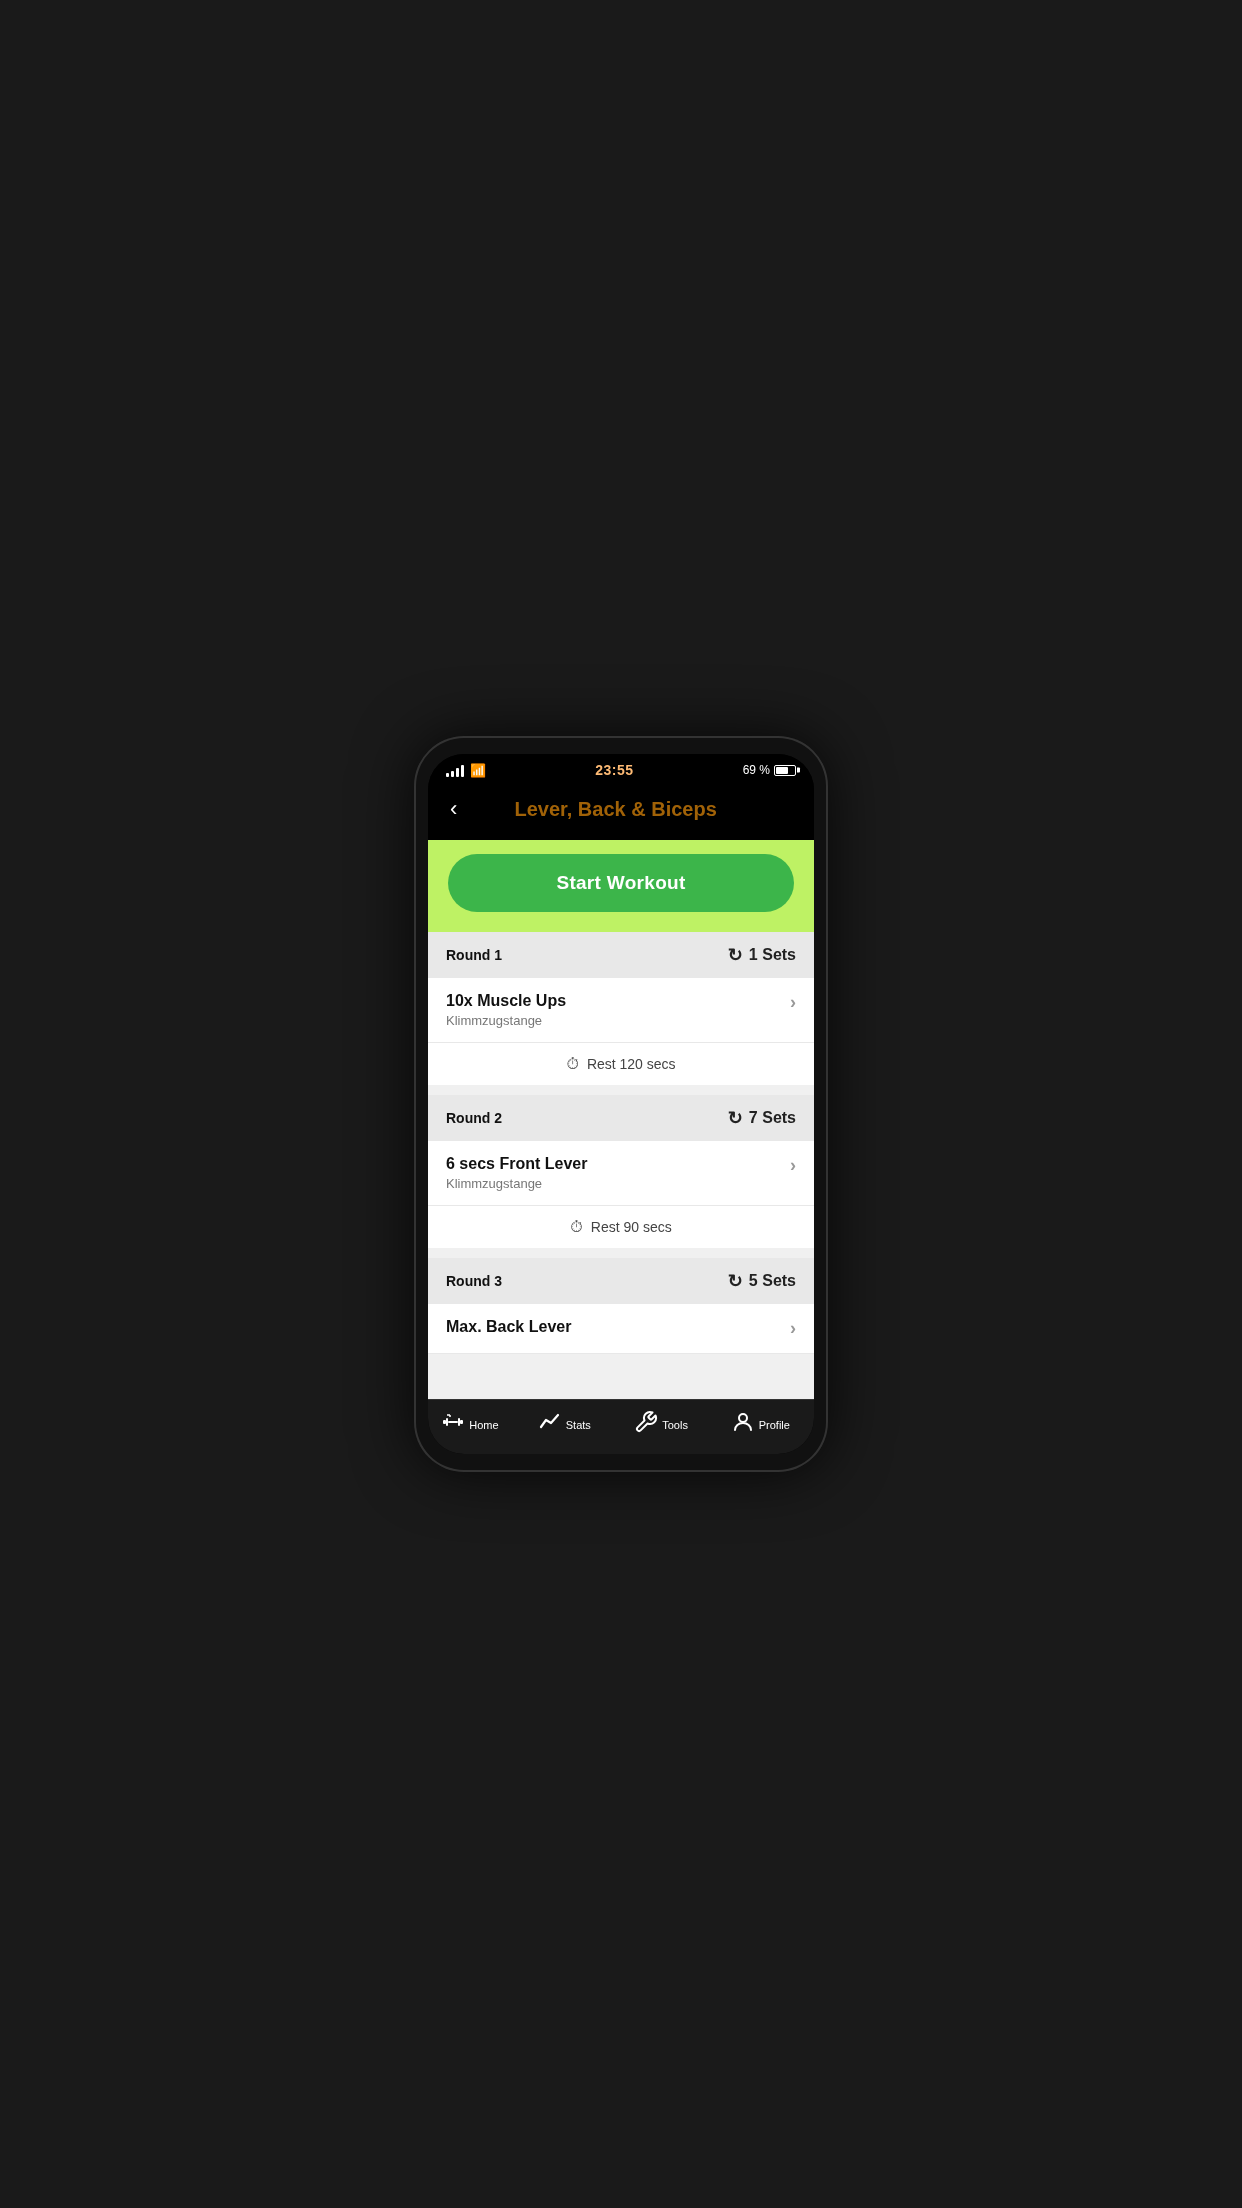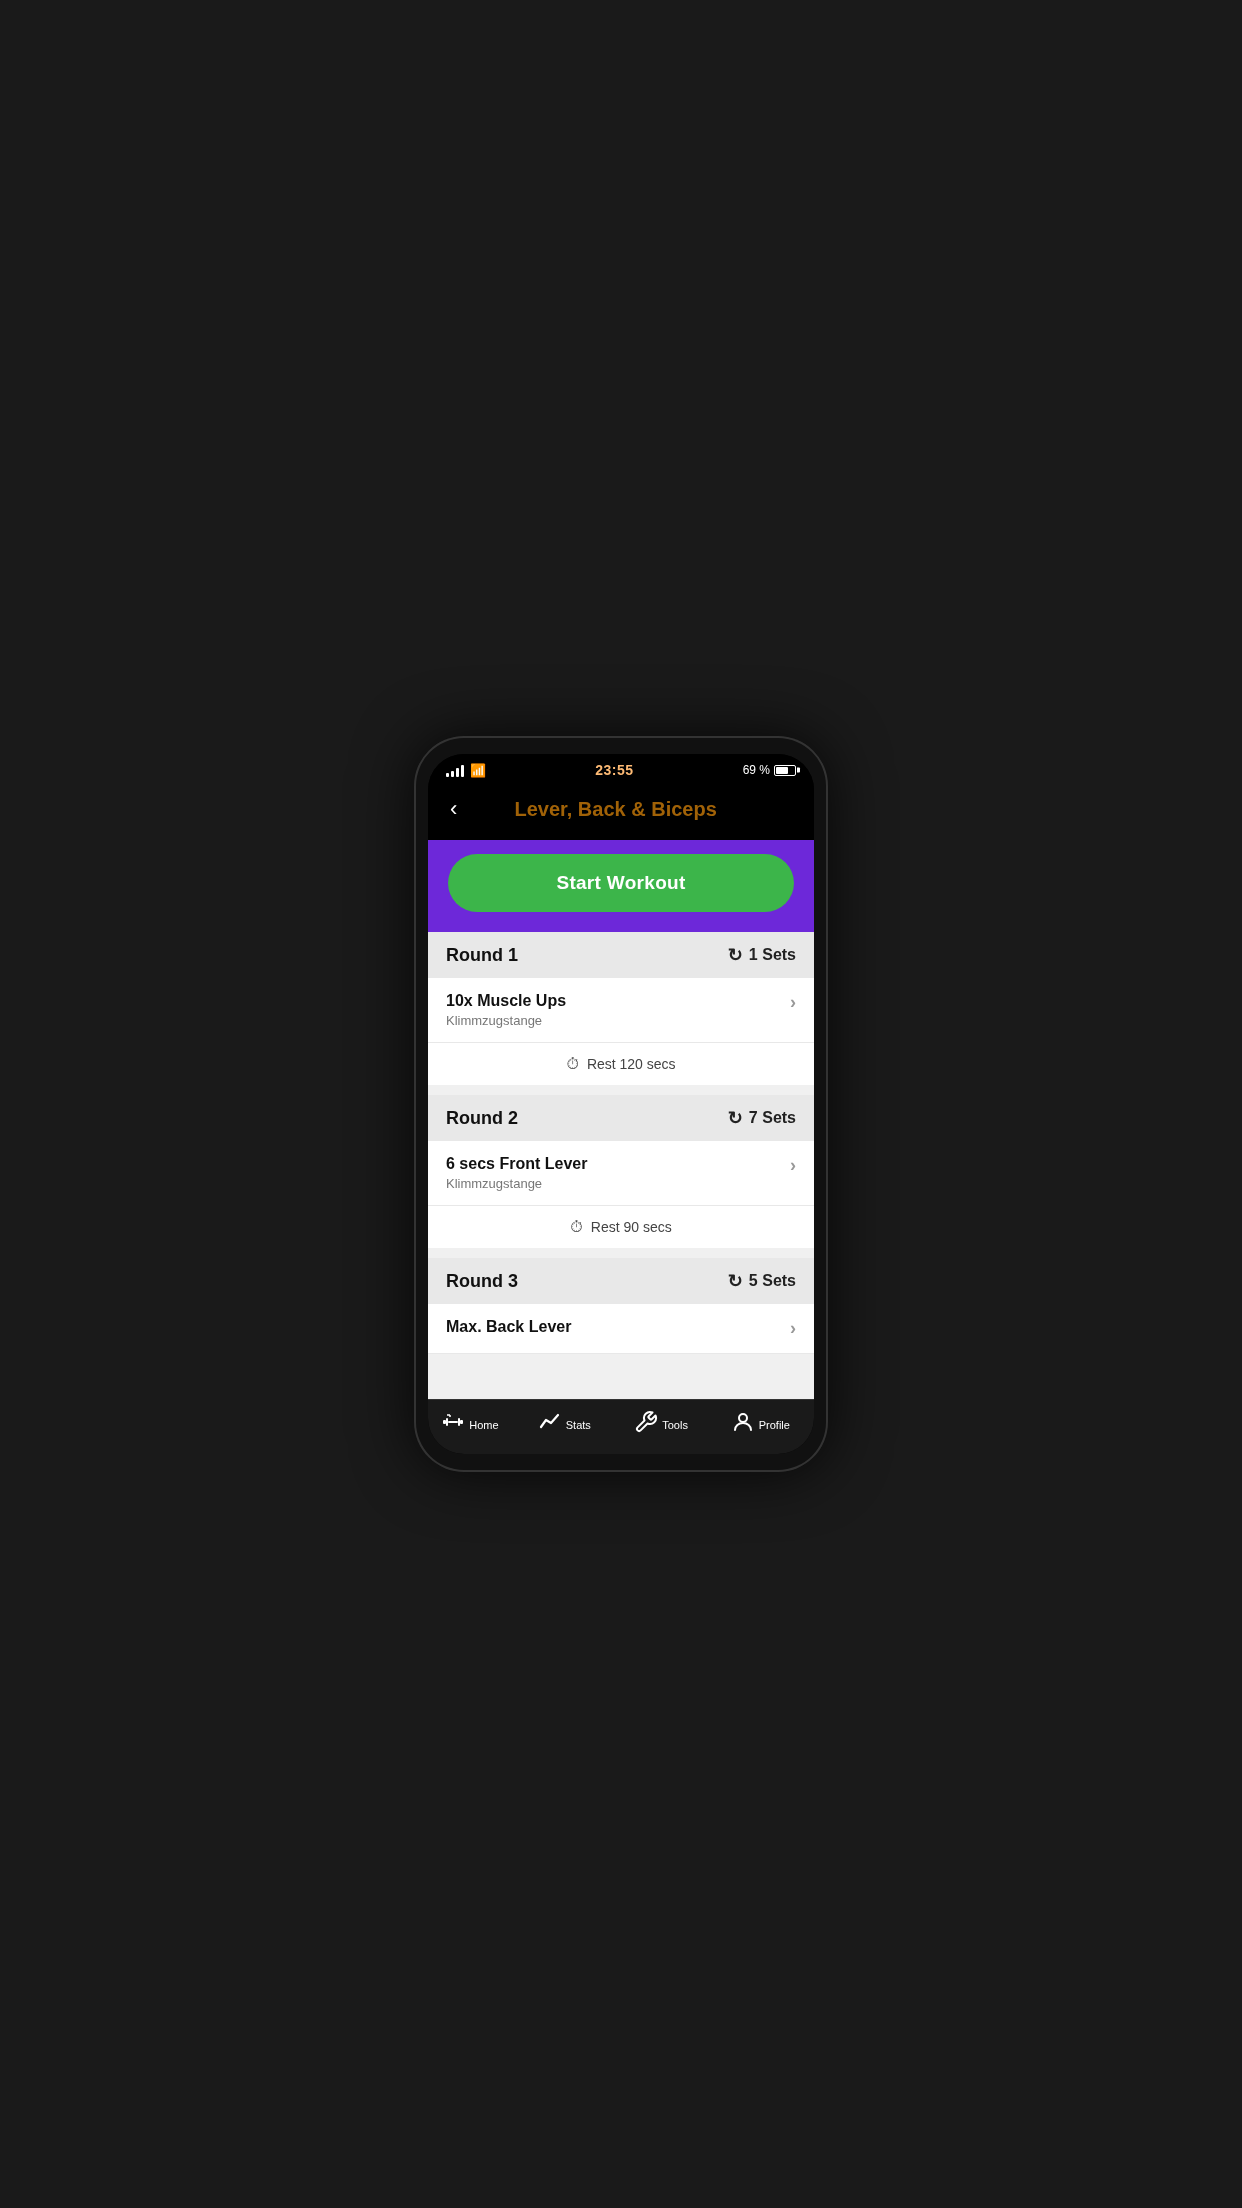--- a/index.html
+++ b/index.html
@@ -151,21 +151,21 @@
       overflow-y: auto;
       background: #000;
       display: flex;
       flex-direction: column;
     }
 
     .content::-webkit-scrollbar { display: none; }
 
     
     .start-workout-container {
-      background: #6d28d9;
+      background: #bef264;
       padding: 14px 20px 20px;
       flex-shrink: 0;
     }
 
     .start-workout-btn {
       width: 100%;
       background: #3cb54a;
       color: #fff;
       font-size: 19px;
       font-weight: 700;
@@ -193,21 +193,21 @@
 
     .round-header {
       background: #e8e8e8;
       display: flex;
       justify-content: space-between;
       align-items: center;
       padding: 12px 18px;
     }
 
     .round-title {
-      font-size: 18px;
+      font-size: 14px;
       font-weight: 800;
       color: #111;
     }
 
     .round-sets {
       display: flex;
       align-items: center;
       gap: 6px;
       font-size: 16px;
       font-weight: 600;

